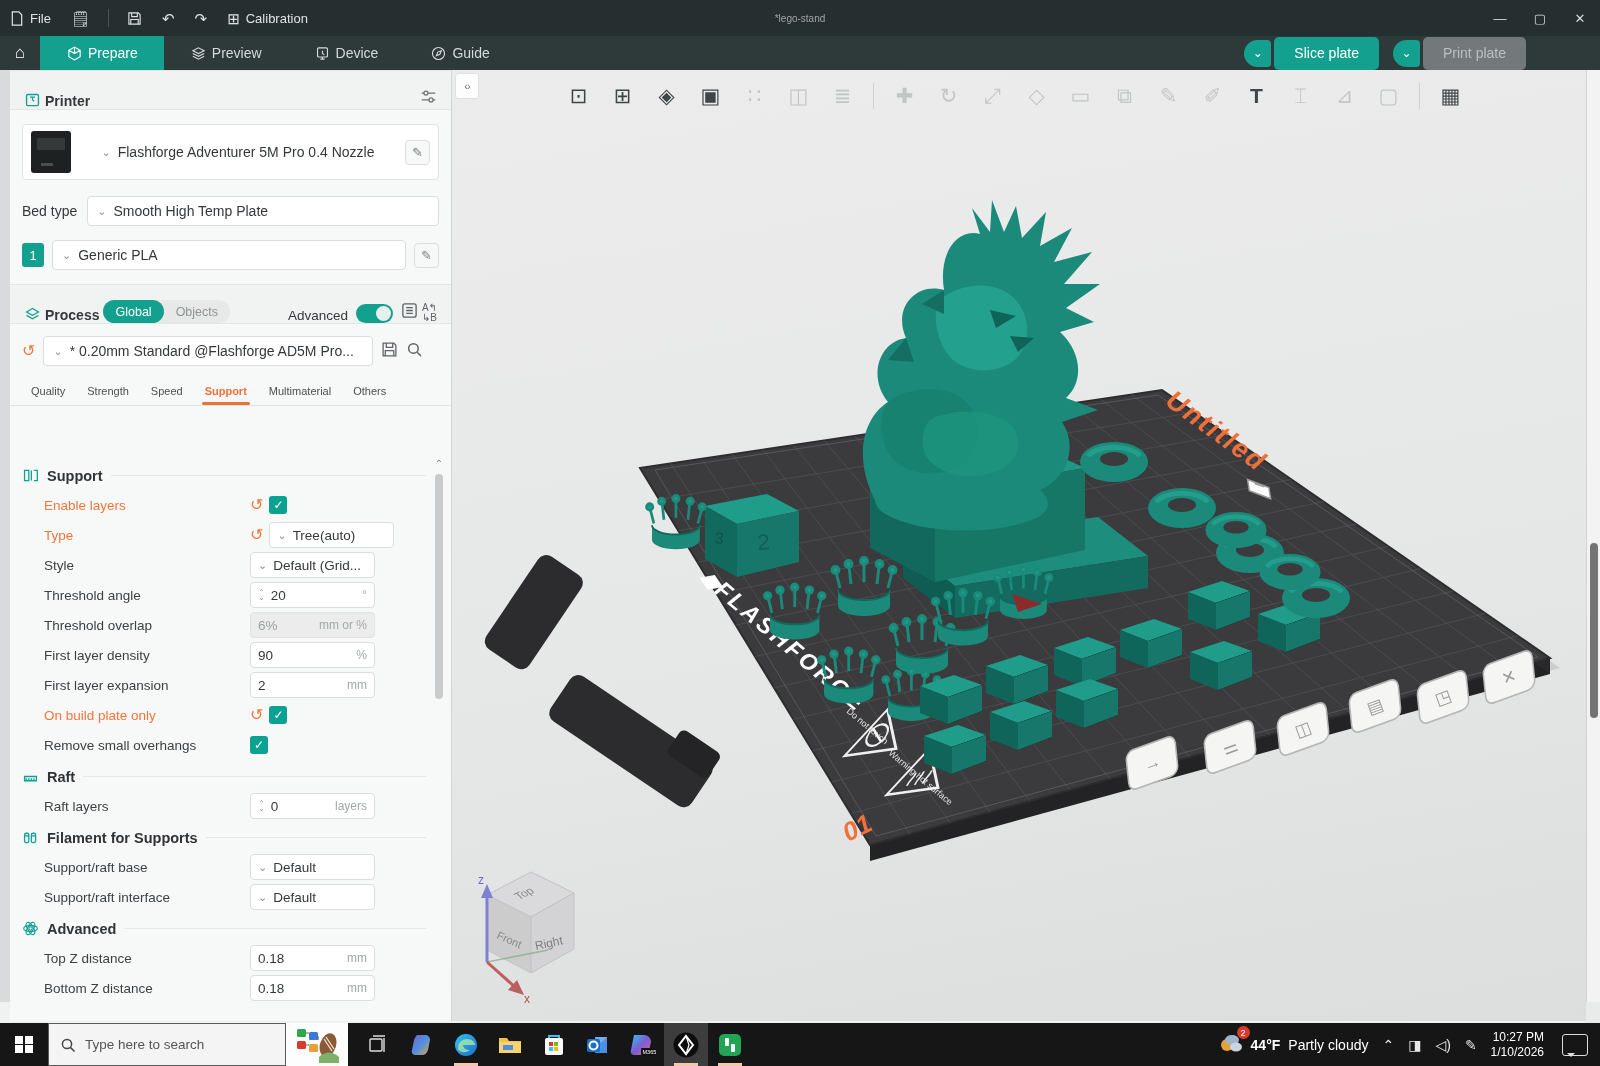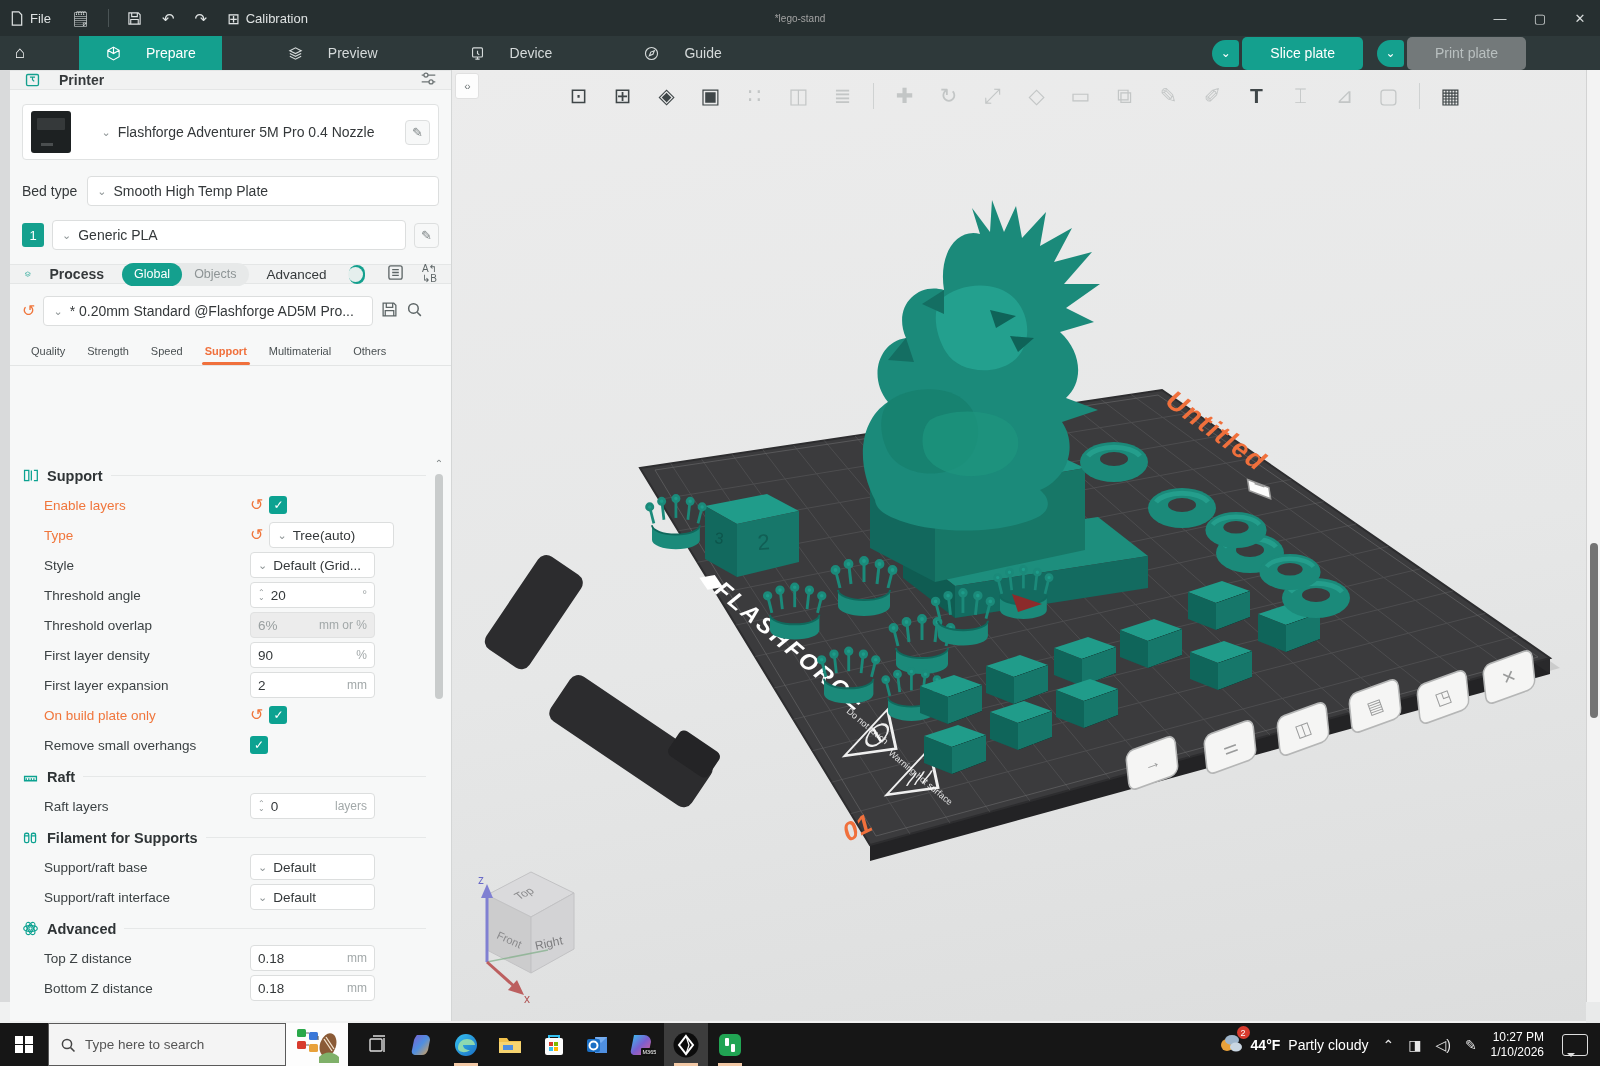--- a/index.html
+++ b/index.html
@@ -16,39 +16,39 @@
   #wintitle { position:absolute; left:0; right:0; text-align:center; font-size:10px; color:#a3a3a3; pointer-events:none; }
   .winbtns { margin-left:auto; display:flex; z-index:2; }
   .winbtn { width:40px; height:36px; display:flex; align-items:center; justify-content:center;
     color:#d7dbdb; font-size:13px; }
 
   
   #navrow { position:absolute; left:0; top:36px; width:1600px; height:34px;
     background:#2e393a; display:flex; align-items:stretch; z-index:39; }
   #homebtn { width:40px; display:flex; align-items:center; justify-content:center;
     color:#fff; font-size:17px; }
-  .navtab { display:flex; align-items:center; gap:24px; color:#d5dada; font-size:14px;
-    padding:0 26px;margin-left:39px; }
+  .navtab { display:flex; align-items:center; gap:5px; color:#d5dada; font-size:14px;
+    padding:0 26px; }
   .navtab.active { background:#14a08e; color:#fff; }
   .navtab svg { width:17px; height:17px; stroke:currentColor; fill:none; stroke-width:1.6; }
   #plateBtns { margin-left:auto; display:flex; align-items:center; gap:14px; padding-right:74px; }
   .splitbtn { display:flex; align-items:center; }
   .chevbox { width:27px; height:27px; background:#14a08e; border-radius:14px 4px 4px 14px;
     display:flex; align-items:center; justify-content:center; color:#fff; font-size:12px; margin-right:3px; }
-  .pillbtn { height:33px; border-radius:5px; padding:0 28px; display:flex; align-items:center;
+  .pillbtn { height:33px; border-radius:5px; padding:0 20px; display:flex; align-items:center;
     font-size:14px; }
   .pillbtn.teal { background:#14a08e; color:#fff; }
   .pillbtn.gray { background:#73797a; color:#b9c0c0; }
 
   
   #gutter { position:absolute; left:0; top:70px; width:10px; height:996px; background:#d9dadb; z-index:5;}
   #leftpanel { position:absolute; left:10px; top:70px; width:442px; height:951px;
     background:#f7f8f8; border-right:1px solid #d4d6d6; z-index:30; overflow:hidden; }
-  .sechead { height:20px; background:#f1f2f2; border-top:1px solid #e4e6e6; border-bottom:1px solid #e4e6e6;
-    display:flex; align-items:center; padding:0 14px; gap:18px; }
+  .sechead { height:40px; background:#f1f2f2; border-top:1px solid #e4e6e6; border-bottom:1px solid #e4e6e6;
+    display:flex; align-items:flex-end; padding:0 14px; gap:4px; }
   .sechead .title { font-size:14px; font-weight:bold; color:#35393b; }
   .sechead svg { width:17px; height:17px; }
   .sechead .sliders { margin-left:auto; color:#6d7475; }
   .printer-card { margin:14px 12px 0 12px; background:#fff; border:1px solid #e0e2e2; border-radius:4px;
     height:56px; display:flex; align-items:center; padding:0 8px; gap:8px; }
   .printer-thumb { width:40px; height:42px; background:#1d2122; border-radius:3px; position:relative; }
   .printer-thumb:before { content:""; position:absolute; left:6px; top:7px; right:6px; height:12px;
     background:#35393a; border-radius:1px; }
   .printer-thumb:after { content:""; position:absolute; left:10px; bottom:7px; width:12px; height:3px; background:#4a4e4f; }
   .ddtext { display:flex; align-items:center; gap:7px; font-size:14px; color:#34383a; flex:1; justify-content:center; }

